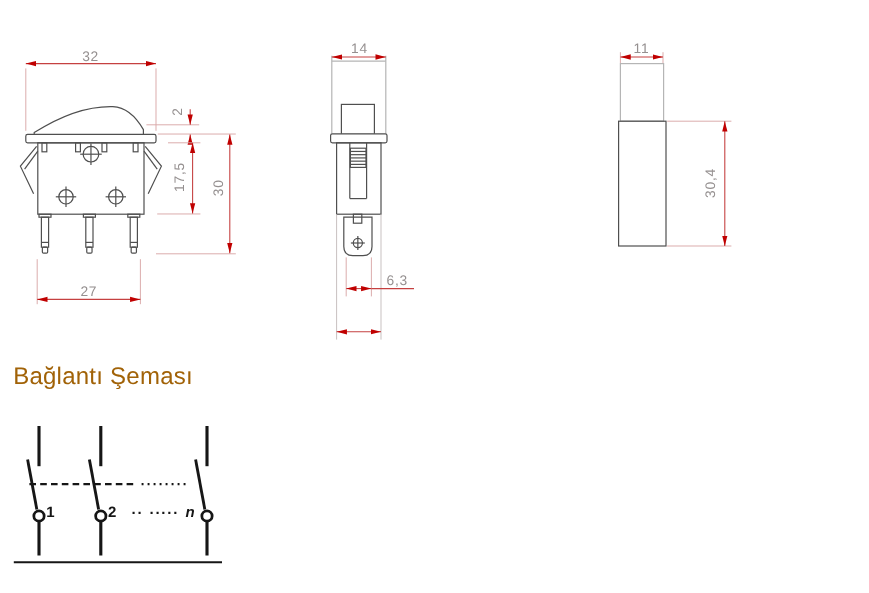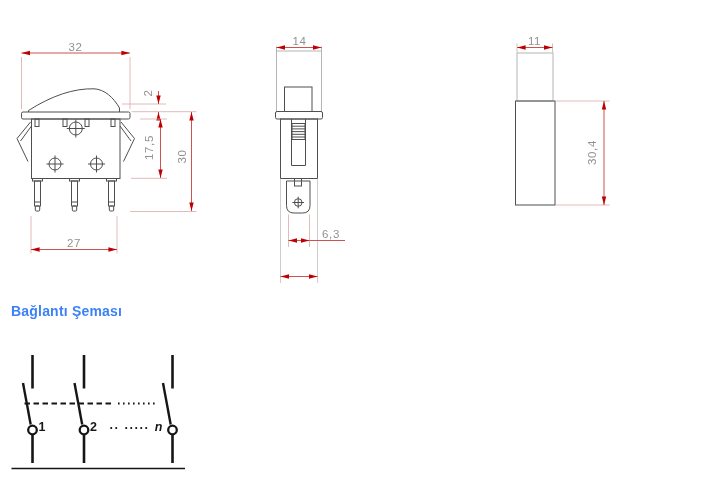--- a/index.html
+++ b/index.html
@@ -1,20 +1,20 @@
 <!DOCTYPE html>
 <html><head>
 <meta charset="utf-8">
 <style>
   html,body{margin:0;padding:0;background:#ffffff;}
   .canvas{position:relative;width:639px;height:494px;background:#ffffff;overflow:hidden;
           font-family:"Liberation Sans", sans-serif;}
   svg{position:absolute;left:0;top:0;}
-  .schematic-title{position:absolute;left:11px;top:303px;font-size:14px;color:#3b82f6;
-                   letter-spacing:.2px;font-weight:700;}
+  .schematic-title{position:absolute;left:11px;top:303px;font-size:20px;color:#a16207;
+                   letter-spacing:.2px;font-weight:400;}
   text{font-family:"Liberation Sans", sans-serif;}
   .dimtxt{font-size:11.5px;fill:#959090;letter-spacing:.6px;}
   .obj{stroke:#4f4f4f;stroke-width:1;fill:none;}
   .objf{stroke:#4f4f4f;stroke-width:1;fill:#ffffff;}
   .lite{stroke:#b5b5b5;stroke-width:1;fill:none;}
   .dim{stroke:#c54040;stroke-width:.9;fill:none;}
   .ext{stroke:#d9a8a8;stroke-width:.8;fill:none;}
   .proj{stroke:#c6bebe;stroke-width:.8;fill:none;}
   .sch{stroke:#161616;fill:none;}
   .schtxt{font-size:12.5px;font-weight:bold;fill:#161616;}

